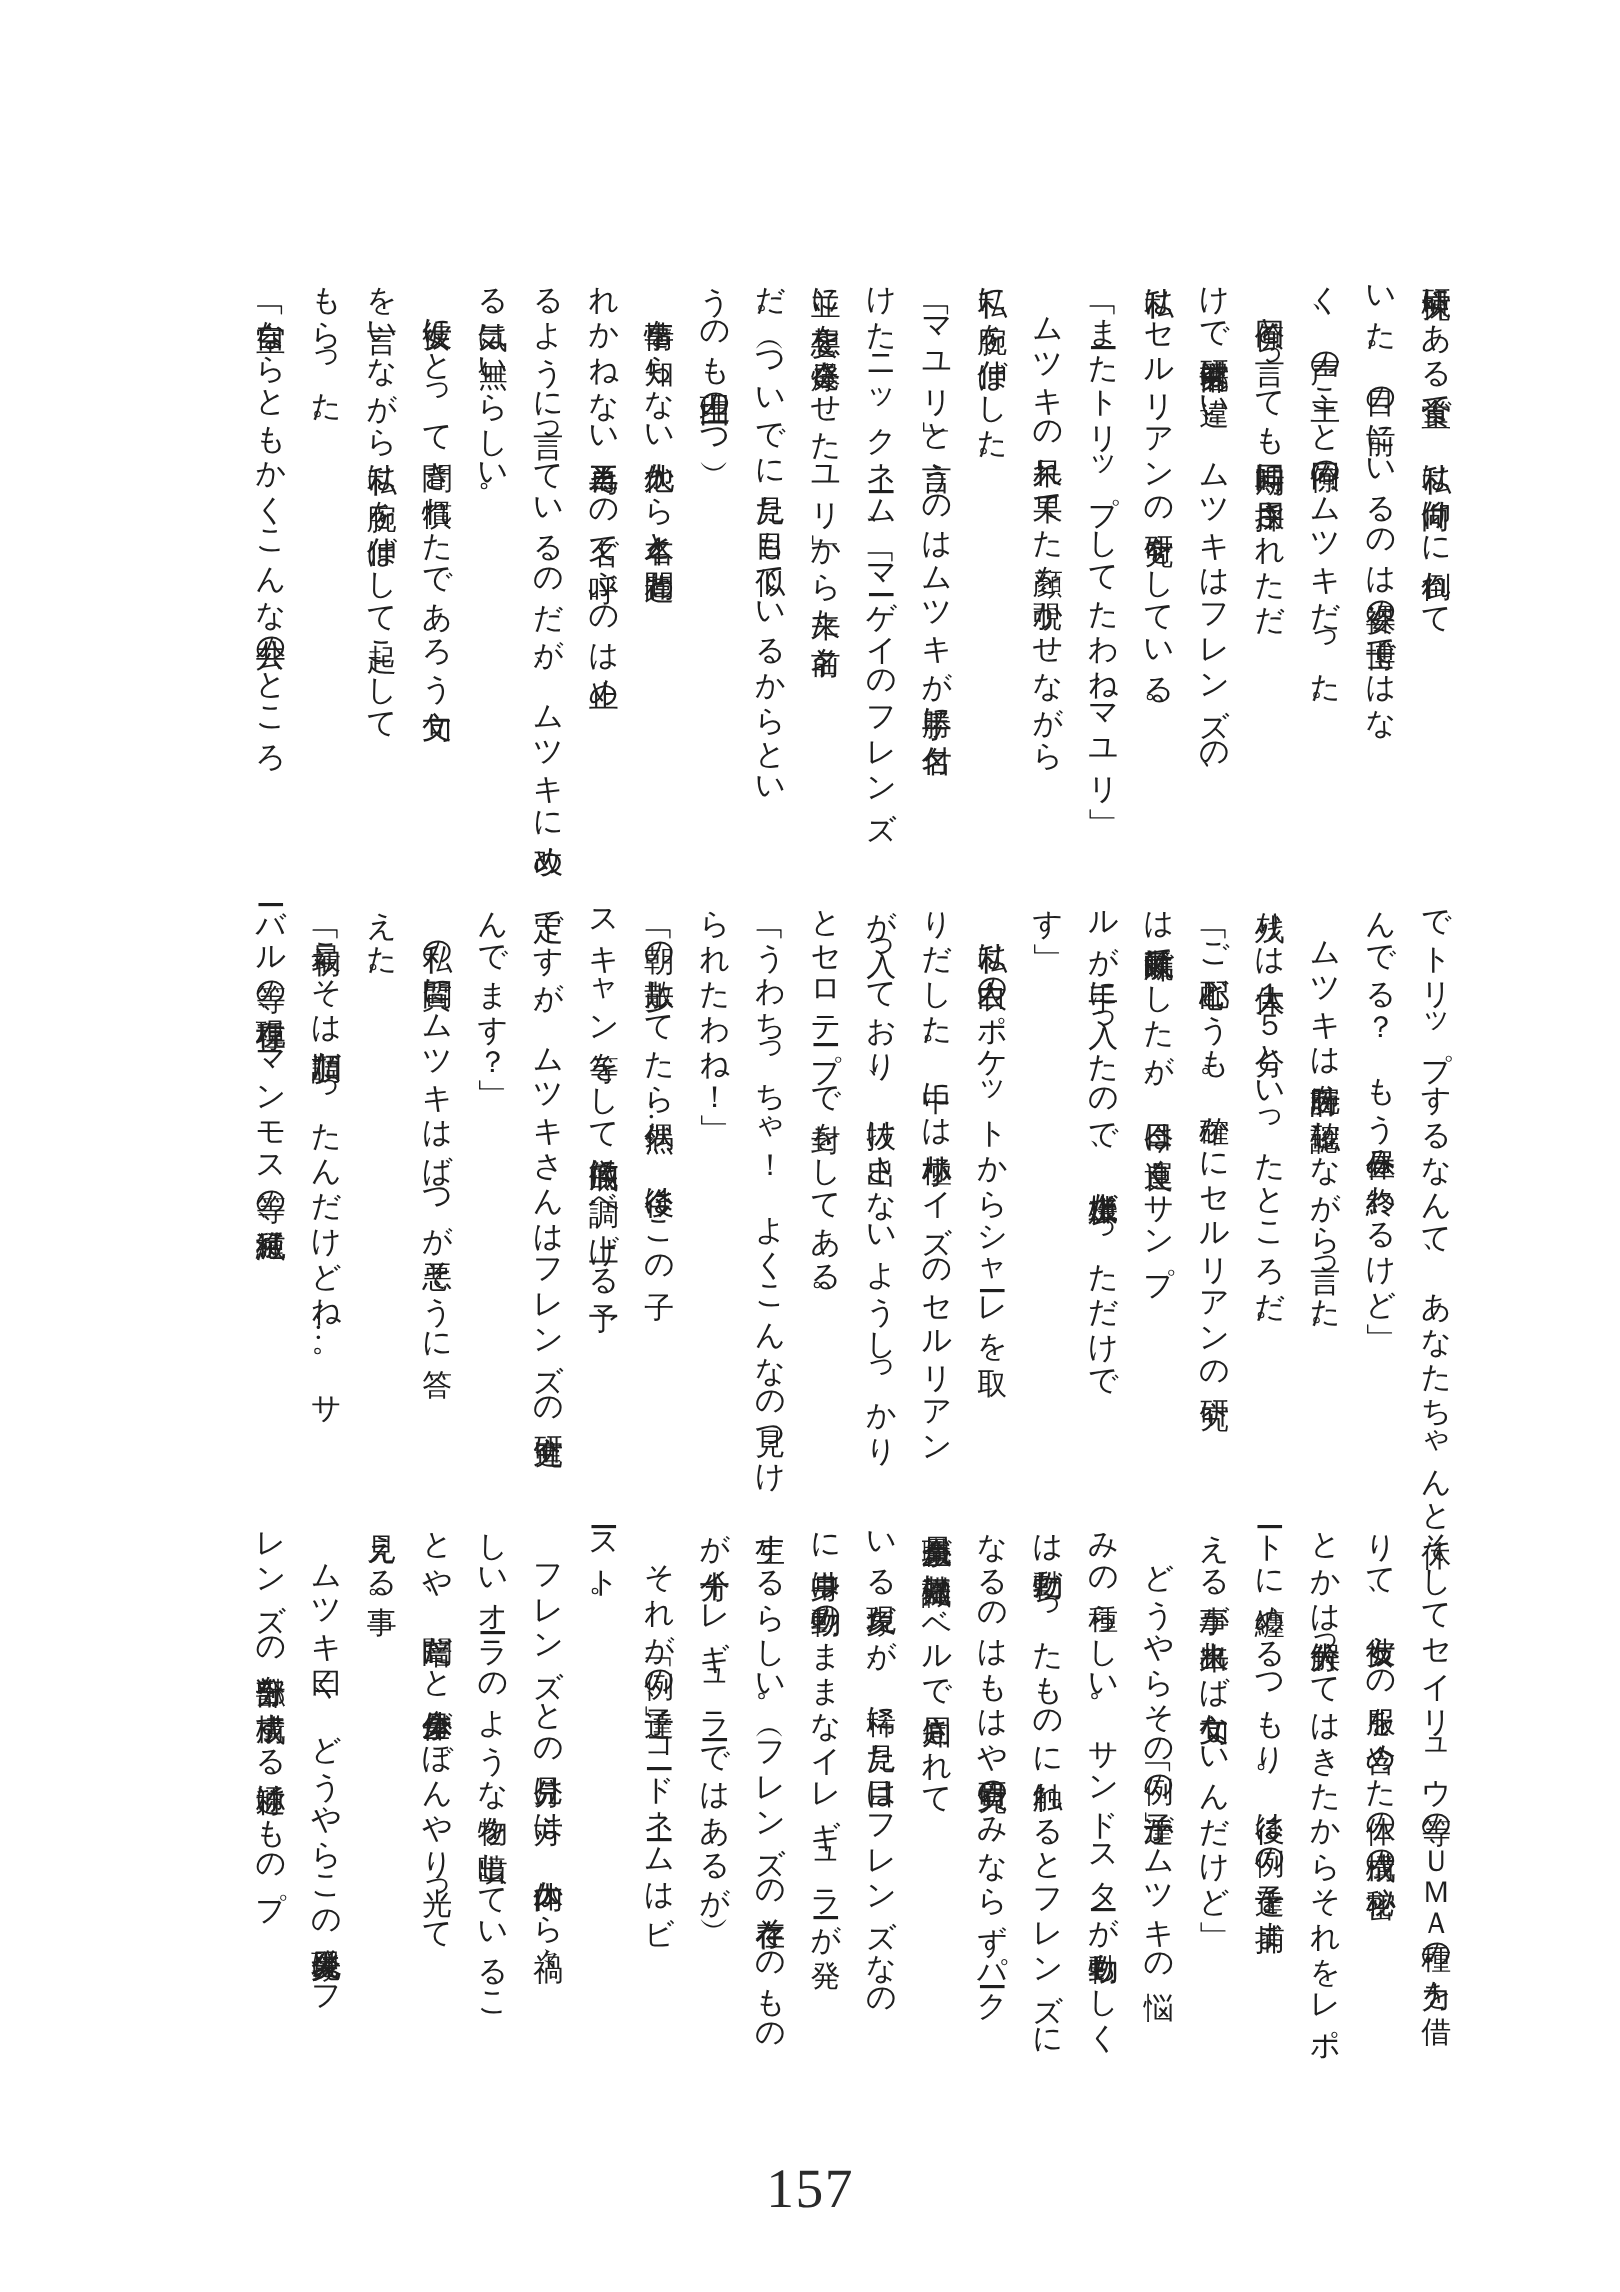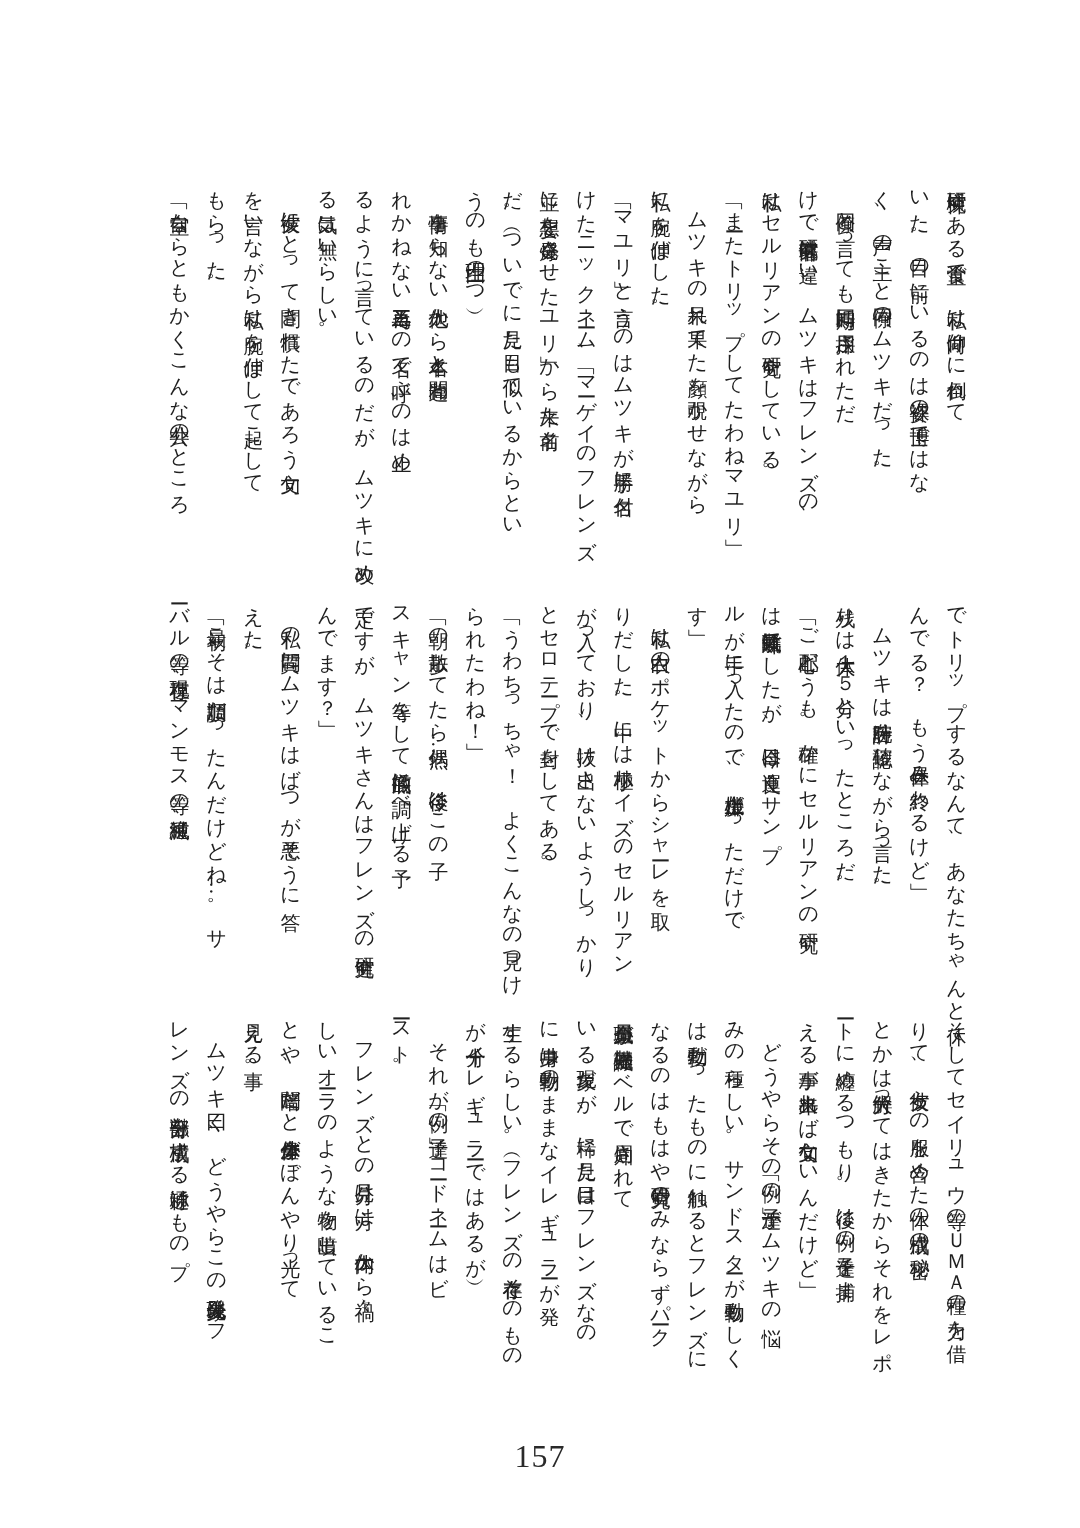--- a/index.html
+++ b/index.html
@@ -34,21 +34,21 @@
   }
   #band-0 { top: 177px; }
   #band-1 { top: 593px; }
   #band-2 { top: 1008px; }
   .page-number {
     position: absolute;
     top: 1438px;
     left: 0;
     width: 100%;
     text-align: center;
-    font-size: 32px;
+    font-size: 37px;
     letter-spacing: 1px;
     color: #2a2a2a;
   }
 </style>
 </head>
 <body>
 
 <div class="page">
   <div class="band" id="band-0">
       <div class="col">研究棟にある食堂で、私は仰向けに倒れて</div>

